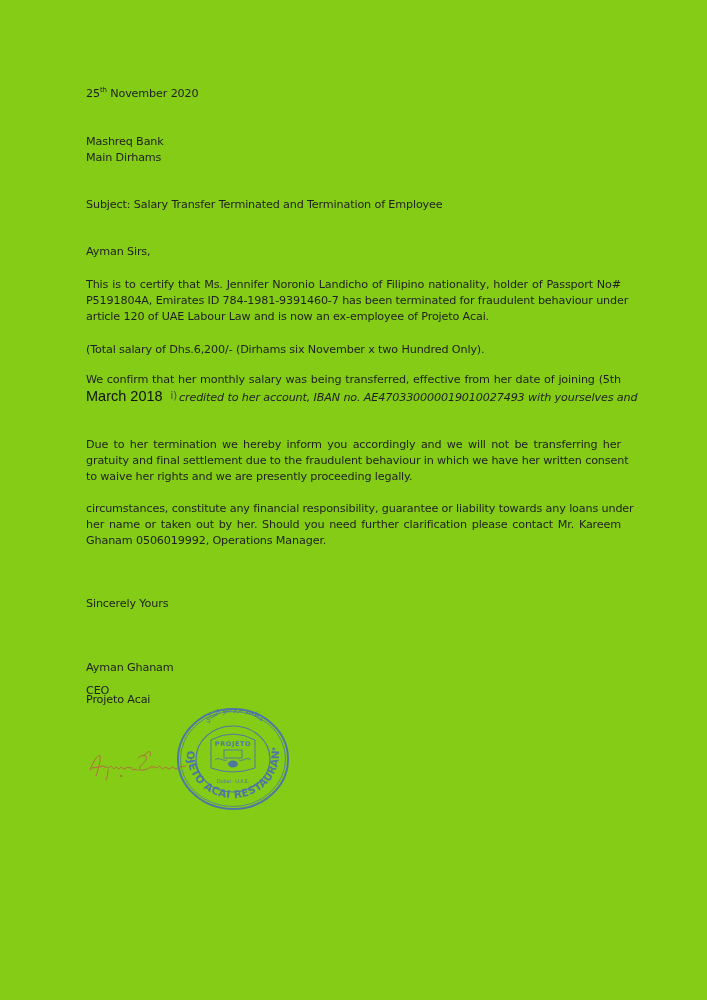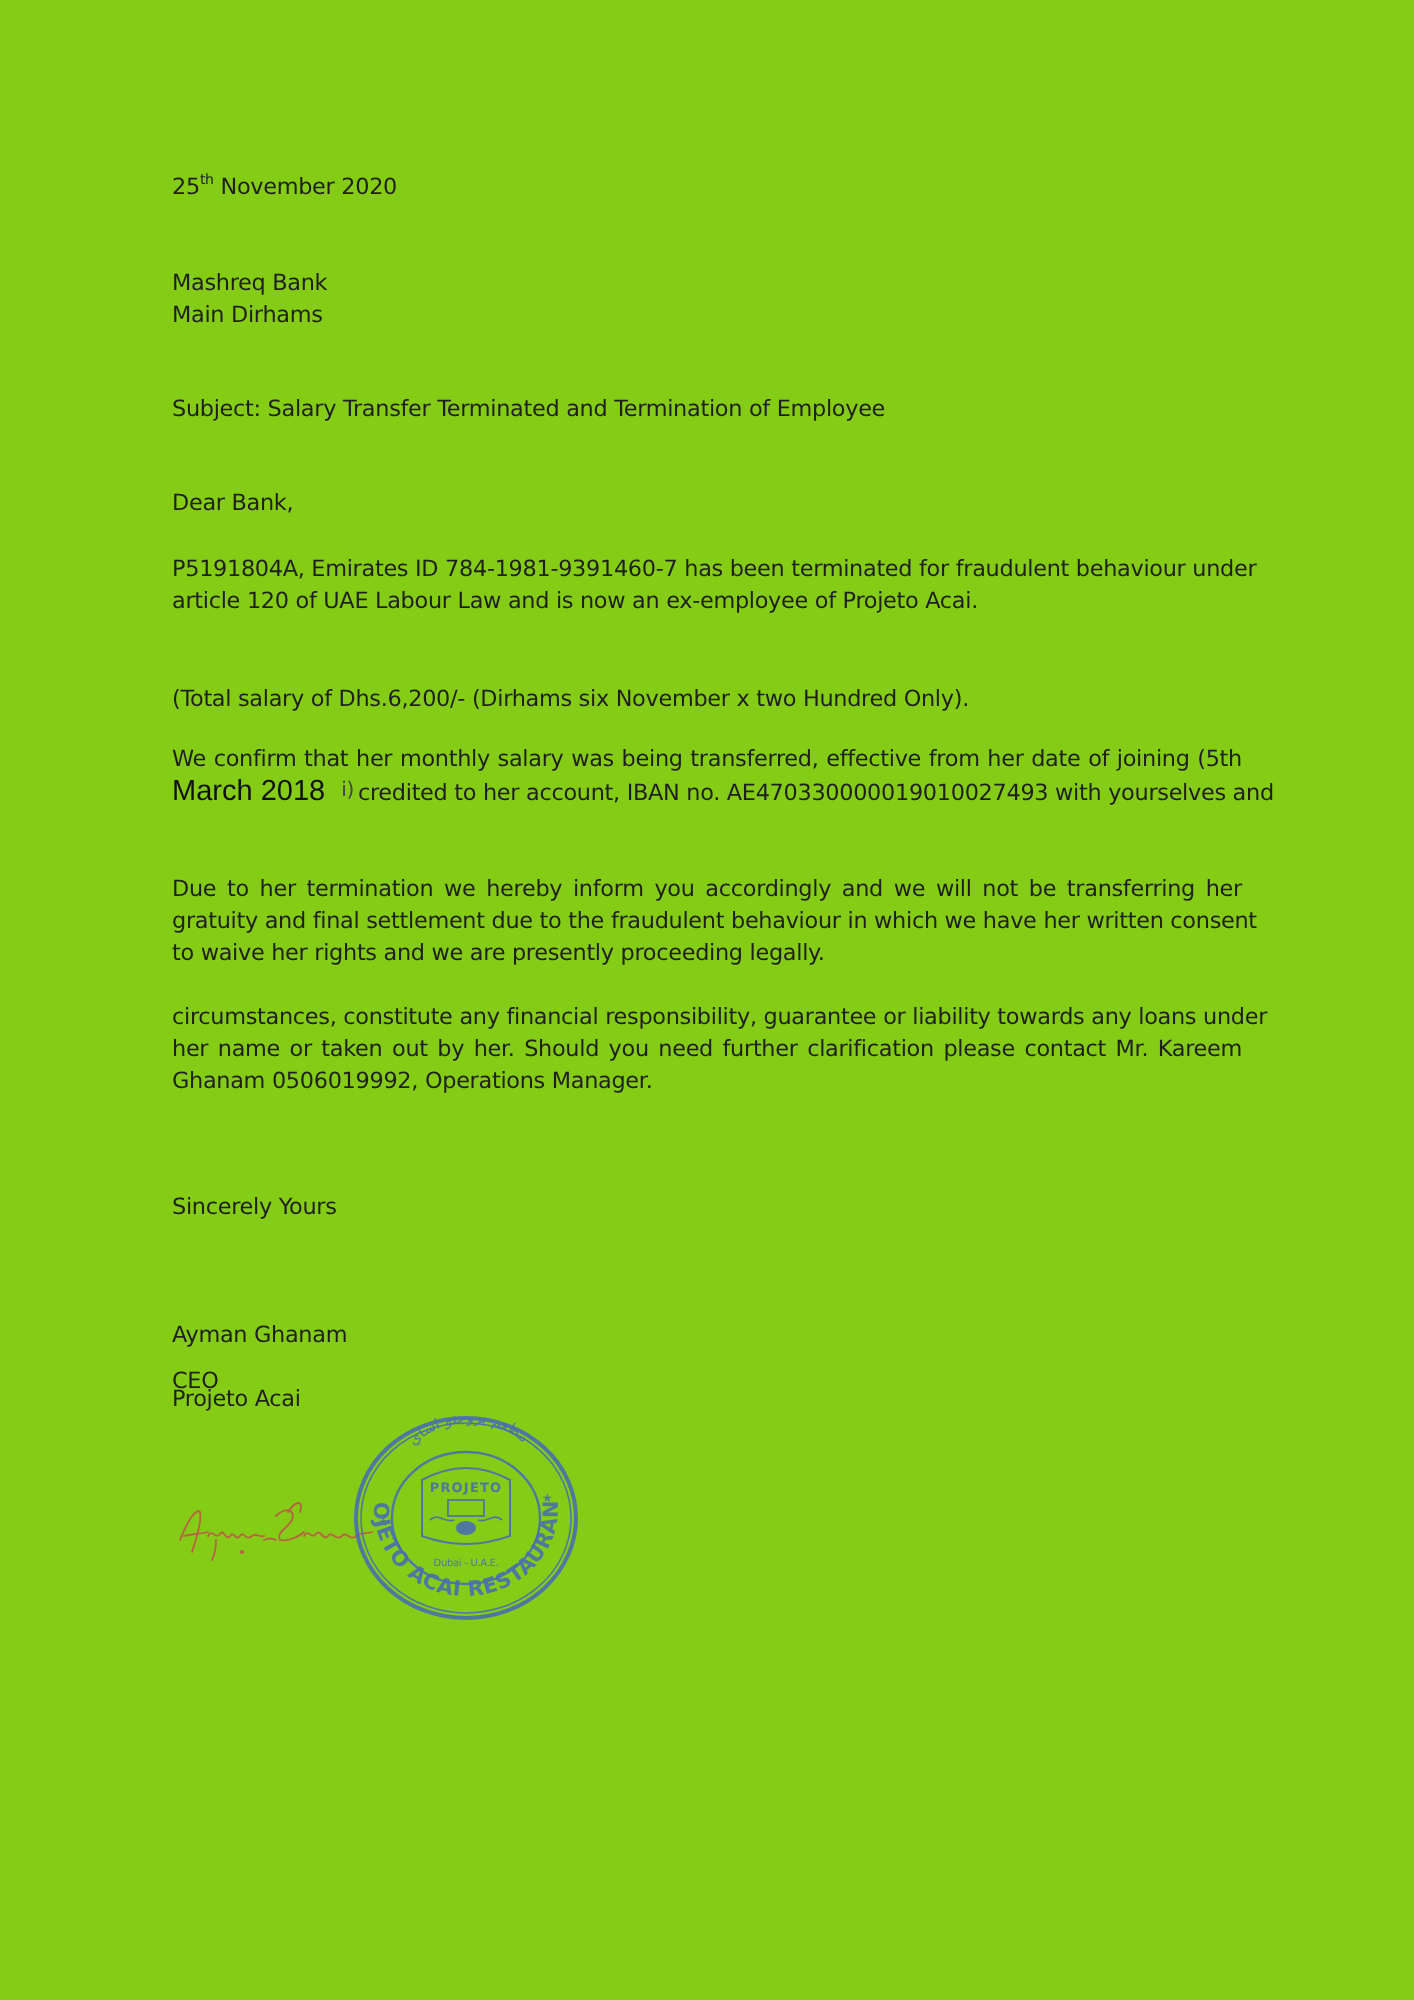--- a/index.html
+++ b/index.html
@@ -24,37 +24,38 @@
 
 <div class="page">
 
   <div class="line" style="top:86px"><span>25</span><sup>th</sup><span> November 2020</span></div>
 
   <div class="line" style="top:134px">Mashreq Bank</div>
   <div class="line" style="top:150px">Main Dirhams</div>
 
   <div class="line" style="top:197px">Subject: Salary Transfer Terminated and Termination of Employee</div>
 
-  <div class="line" style="top:244px">Dear Bank,</div>
+  <div class="line" style="top:244px">Ayman Sirs,</div>
 
   <div class="para" style="top:277px">
+    <span class="jl">This is to certify that Ms. Jennifer Noronio Landicho of Filipino nationality, holder of Passport No#</span>
     <span class="jl">P5191804A, Emirates ID 784-1981-9391460-7 has been terminated for fraudulent behaviour under</span>
     <span class="ll">article 120 of UAE Labour Law and is now an ex-employee of Projeto Acai.</span>
   </div>
 
   <div class="line" style="top:342px">(Total salary of Dhs.6,200/- (Dirhams six November x two Hundred Only).</div>
 
   <div class="para" style="top:372px">
     <span class="jl">We confirm that her monthly salary was being transferred, effective from her date of joining (5th</span>
     <span class="ll" style="display:flex;justify-content:space-between;align-items:baseline;">
       <span style="display:flex;align-items:flex-end;white-space:nowrap;">
         <span class="overlay-date">March 2018</span>
         <span class="ghost">i)</span>
       </span>
-      <span style="white-space:nowrap;">credited to her account, IBAN no. AE470330000019010027493 with yourselves and</span>
+      <span style="white-space:nowrap;font-style:italic;">credited to her account, IBAN no. AE470330000019010027493 with yourselves and</span>
     </span>
   </div>
 
   <div class="para" style="top:437px">
     <span class="jl">Due to her termination we hereby inform you accordingly and we will not be transferring her</span>
     <span class="jl">gratuity and final settlement due to the fraudulent behaviour in which we have her written consent</span>
     <span class="ll">to waive her rights and we are presently proceeding legally.</span>
   </div>
 
   <div class="para" style="top:501px">

